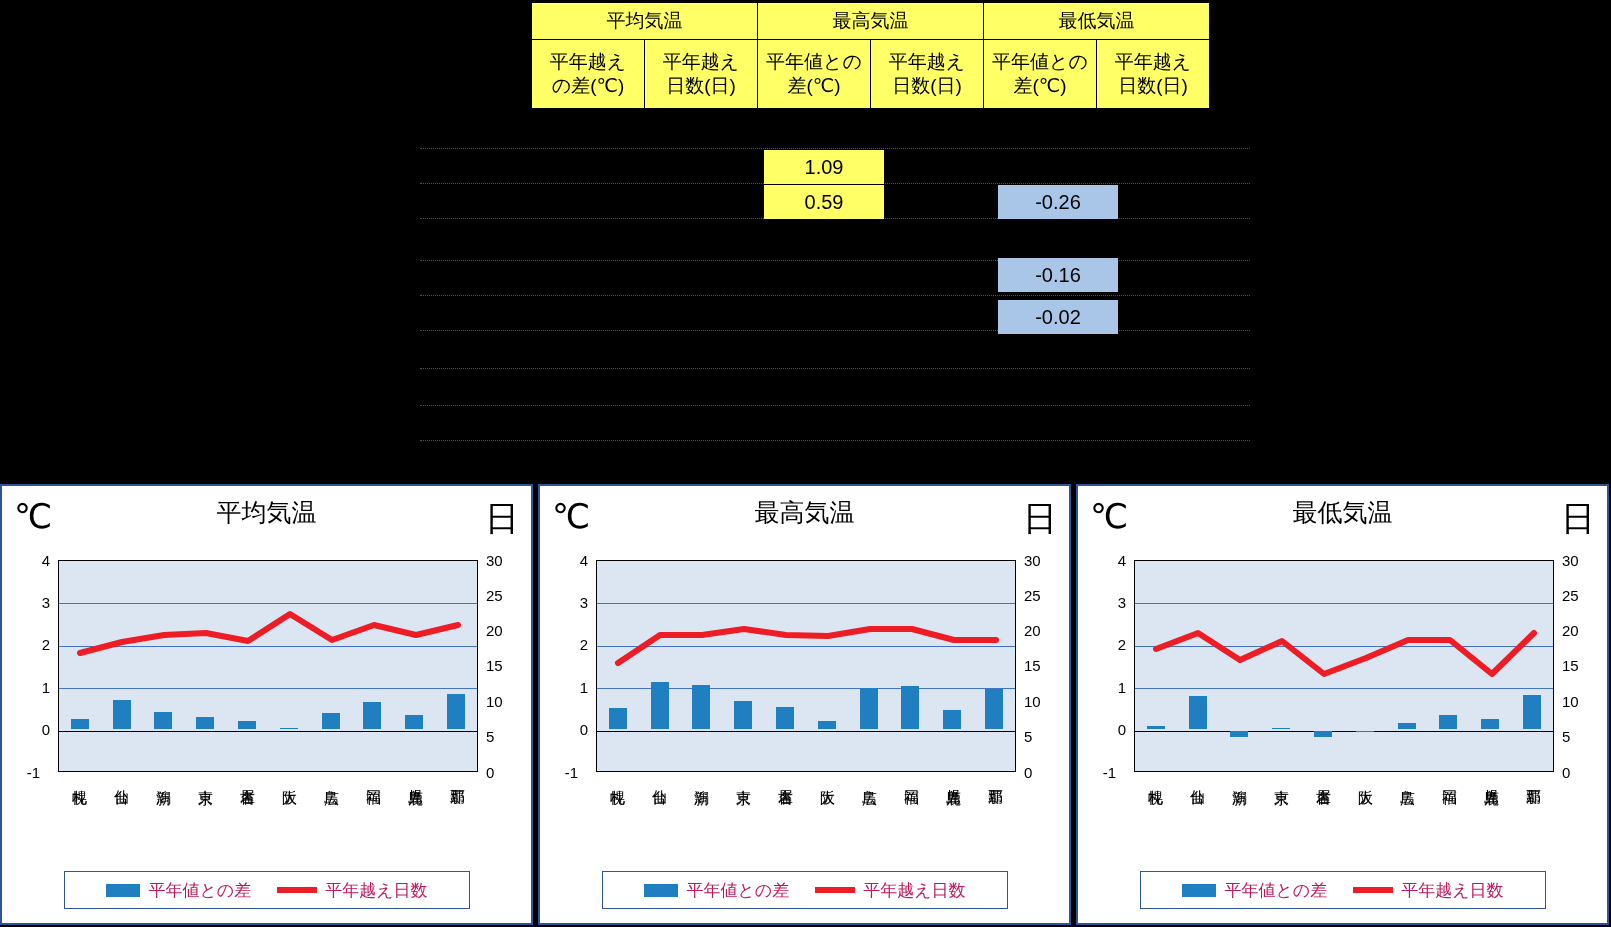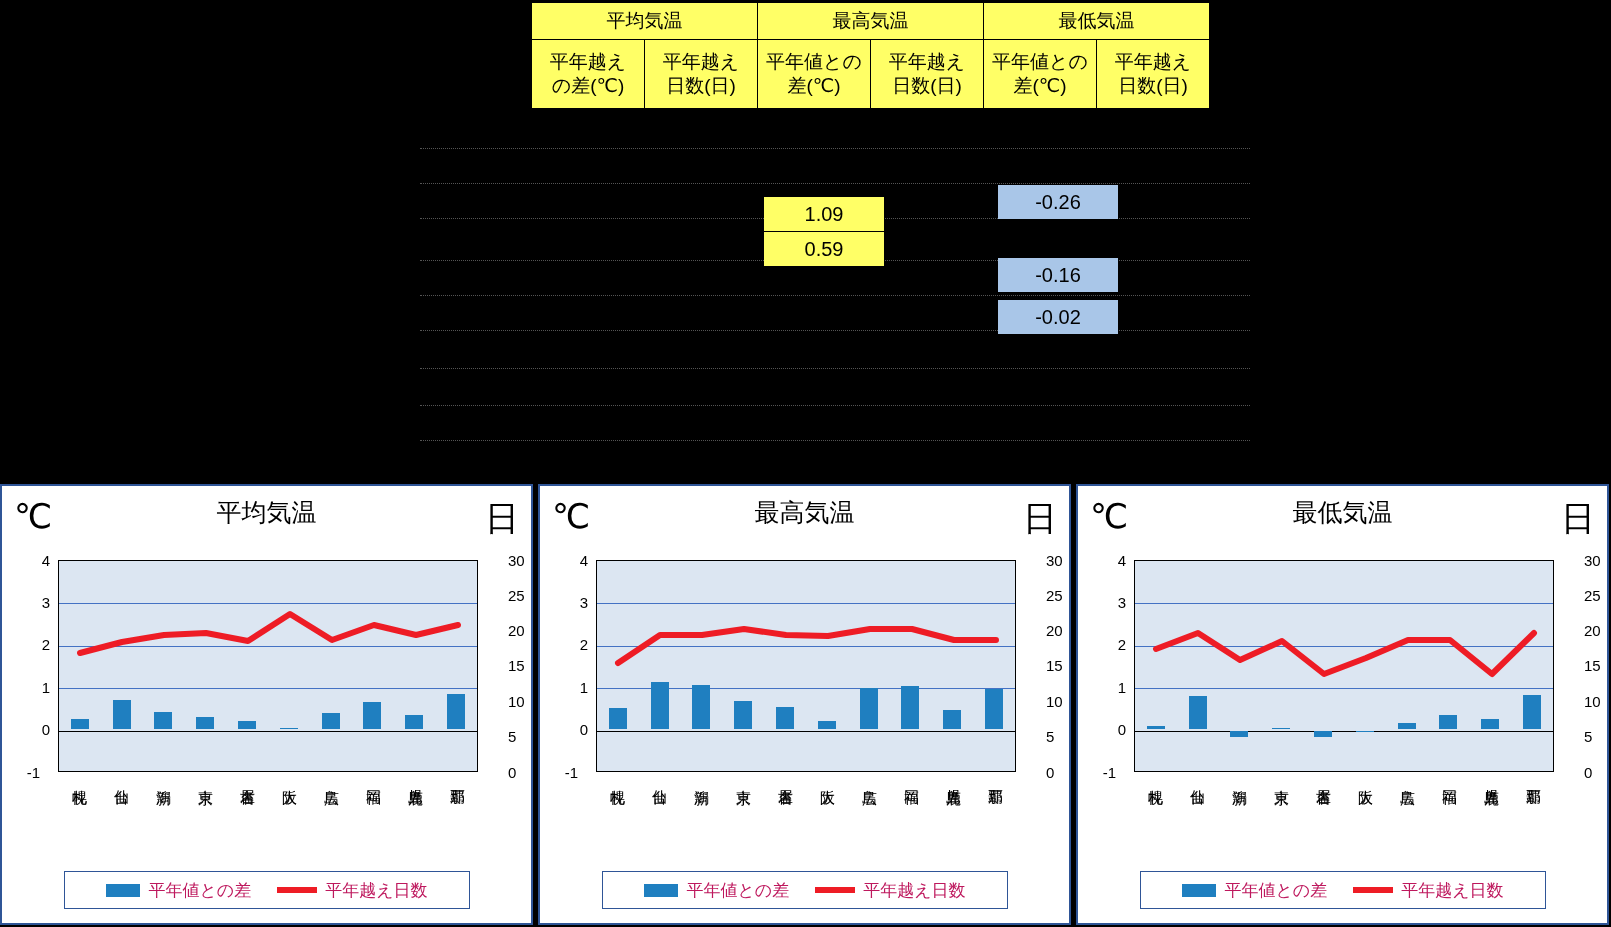--- a/index.html
+++ b/index.html
@@ -11,42 +11,42 @@
     font-size:19px;line-height:1.25;padding:3px 4px;}
   .top-table td.grp{height:30px;}
   .top-table td.sub{width:104px;height:62px;}
 
   
   .dot-area{position:absolute;left:420px;top:140px;width:830px;height:320px;}
   .dot-line{position:absolute;left:0;width:830px;border-top:1px dotted #555;}
 
   .val{position:absolute;text-align:center;font-size:20px;color:#000;
        line-height:34px;height:34px;width:120px;}
-  .val.y{background:#ffff66;margin-top:47px;}
+  .val.y{background:#ffff66;}
   .val.b{background:#a9c6e8;}
 
   
   .panels{position:absolute;left:0;top:484px;width:1611px;height:443px;display:flex;gap:5px;}
   .panel{background:#fff;border:2px solid #2f5597;width:533px;height:441px;position:relative;box-sizing:border-box;}
   .panel-title{position:absolute;top:10px;left:0;width:100%;text-align:center;font-size:25px;color:#000;}
   .unit-l{position:absolute;left:12px;top:10px;font-size:34px;color:#000;}
   .unit-r{position:absolute;right:12px;top:10px;font-size:34px;color:#000;}
 
   .plot{position:absolute;left:56px;top:74px;width:420px;height:212px;
         background:#dce6f2;border:1px solid #000;box-sizing:border-box;}
   .gl{position:absolute;left:0;width:100%;border-top:1px solid #4472c4;}
   .zero{position:absolute;left:0;width:100%;border-top:1px solid #000;}
 
   .bars{position:absolute;left:0;top:0;width:100%;height:100%;display:flex;
         align-items:flex-end;justify-content:space-around;}
   .bslot{position:relative;width:10%;height:100%;}
   .bar{position:absolute;left:50%;transform:translateX(-50%);width:18px;background:#1f7fc0;}
 
   .axl{position:absolute;font-size:15px;color:#000;text-align:right;width:26px;}
-  .axr{position:absolute;font-size:15px;color:#000;text-align:left;width:30px;margin-left:22px;}
+  .axr{position:absolute;font-size:15px;color:#000;text-align:left;width:30px;}
 
   .xlabels{position:absolute;left:56px;top:292px;width:420px;height:78px;display:flex;justify-content:space-around;}
   .xlab{width:10%;font-size:15px;color:#000;writing-mode:vertical-rl;text-orientation:upright;
         display:flex;justify-content:flex-start;align-items:center;letter-spacing:0px;}
 
   .legend{position:absolute;left:62px;bottom:14px;width:404px;height:36px;border:1px solid #2f5597;
           background:#fff;display:flex;align-items:center;justify-content:center;gap:26px;}
   .lg{display:flex;align-items:center;gap:8px;font-size:17px;color:#be185d;}
   .sw-bar{width:34px;height:13px;background:#1f7fc0;display:inline-block;}
   .sw-line{width:40px;height:6px;background:#ee1c25;display:inline-block;}

